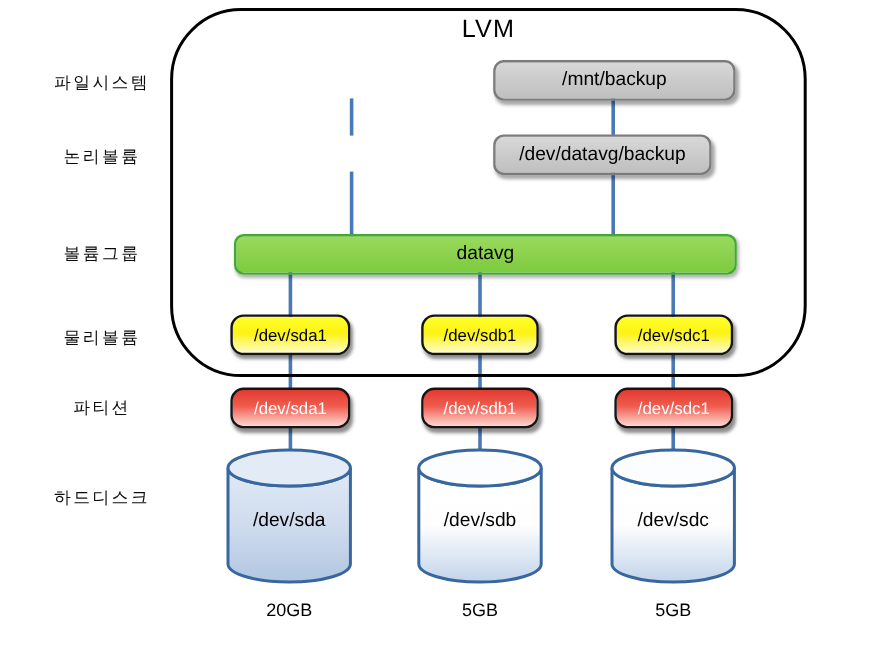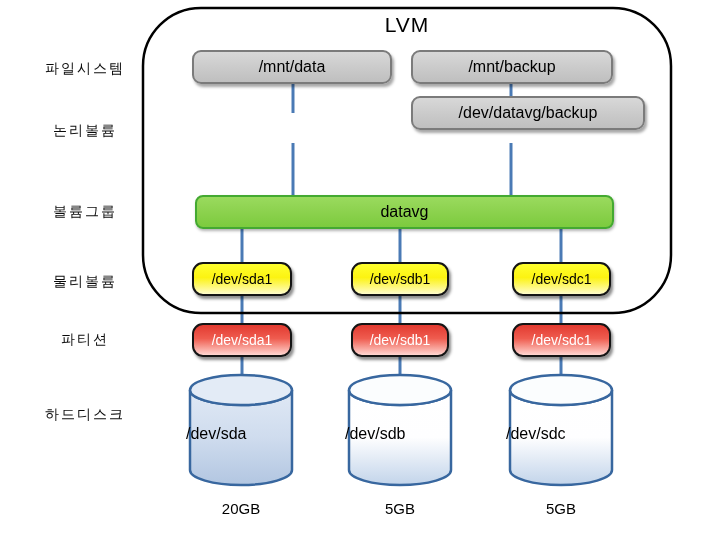--- a/index.html
+++ b/index.html
@@ -29,21 +29,21 @@
     border:2px solid #141414;border-radius:11px;
     box-shadow:2px 3px 3px rgba(0,0,0,0.45);
     font-size:14px;
   }
   .red{
     background:linear-gradient(180deg,#e23a30 0%,#ef5c4f 45%,#ffd6d1 100%);
     border:2px solid #141414;border-radius:11px;
     box-shadow:2px 3px 3px rgba(0,0,0,0.45);
     font-size:14px;color:#ffffff;
   }
-  .disk-name{position:absolute;width:110px;text-align:left;font-size:16px;}
+  .disk-name{position:absolute;width:110px;text-align:center;font-size:16px;}
   .disk-size{position:absolute;width:110px;text-align:center;font-size:15px;}
 </style>
 </head>
 <body>
 
 <div class="stage">
 
   <svg class="layer" width="728" height="546" viewBox="0 0 728 546">
     <defs>
       <linearGradient id="cylBodyA" x1="0" y1="0" x2="0" y2="1">
@@ -88,24 +88,23 @@
 
   <div class="lvm-title">LVM</div>
 
   <div class="lbl" style="top:55px">파일시스템</div>
   <div class="lbl" style="top:198px">볼륨그룹</div>
   <div class="lbl" style="top:117px">논리볼륨</div>
   <div class="lbl" style="top:268px">물리볼륨</div>
   <div class="lbl" style="top:326px">파티션</div>
   <div class="lbl" style="top:401px">하드디스크</div>
 
-  <div class="box gray" style="left:192px;top:50px;width:200px">/mnt/data</div>
   <div class="box gray" style="left:411px;top:50px;width:202px">/mnt/backup</div>
 
-  <div class="box gray" style="left:411px;top:96px;width:234px">/dev/datavg/backup</div>
+  <div class="box gray" style="left:411px;top:112px;width:182px">/dev/datavg/backup</div>
 
   <div class="box green" style="left:195px;top:195px;width:419px">datavg</div>
 
   <div class="box yellow" style="left:192px;top:262px;width:100px">/dev/sda1</div>
   <div class="box yellow" style="left:351px;top:262px;width:98px">/dev/sdb1</div>
   <div class="box yellow" style="left:512px;top:262px;width:99px">/dev/sdc1</div>
 
   <div class="box red" style="left:192px;top:323px;width:100px">/dev/sda1</div>
   <div class="box red" style="left:351px;top:323px;width:98px">/dev/sdb1</div>
   <div class="box red" style="left:512px;top:323px;width:99px">/dev/sdc1</div>

